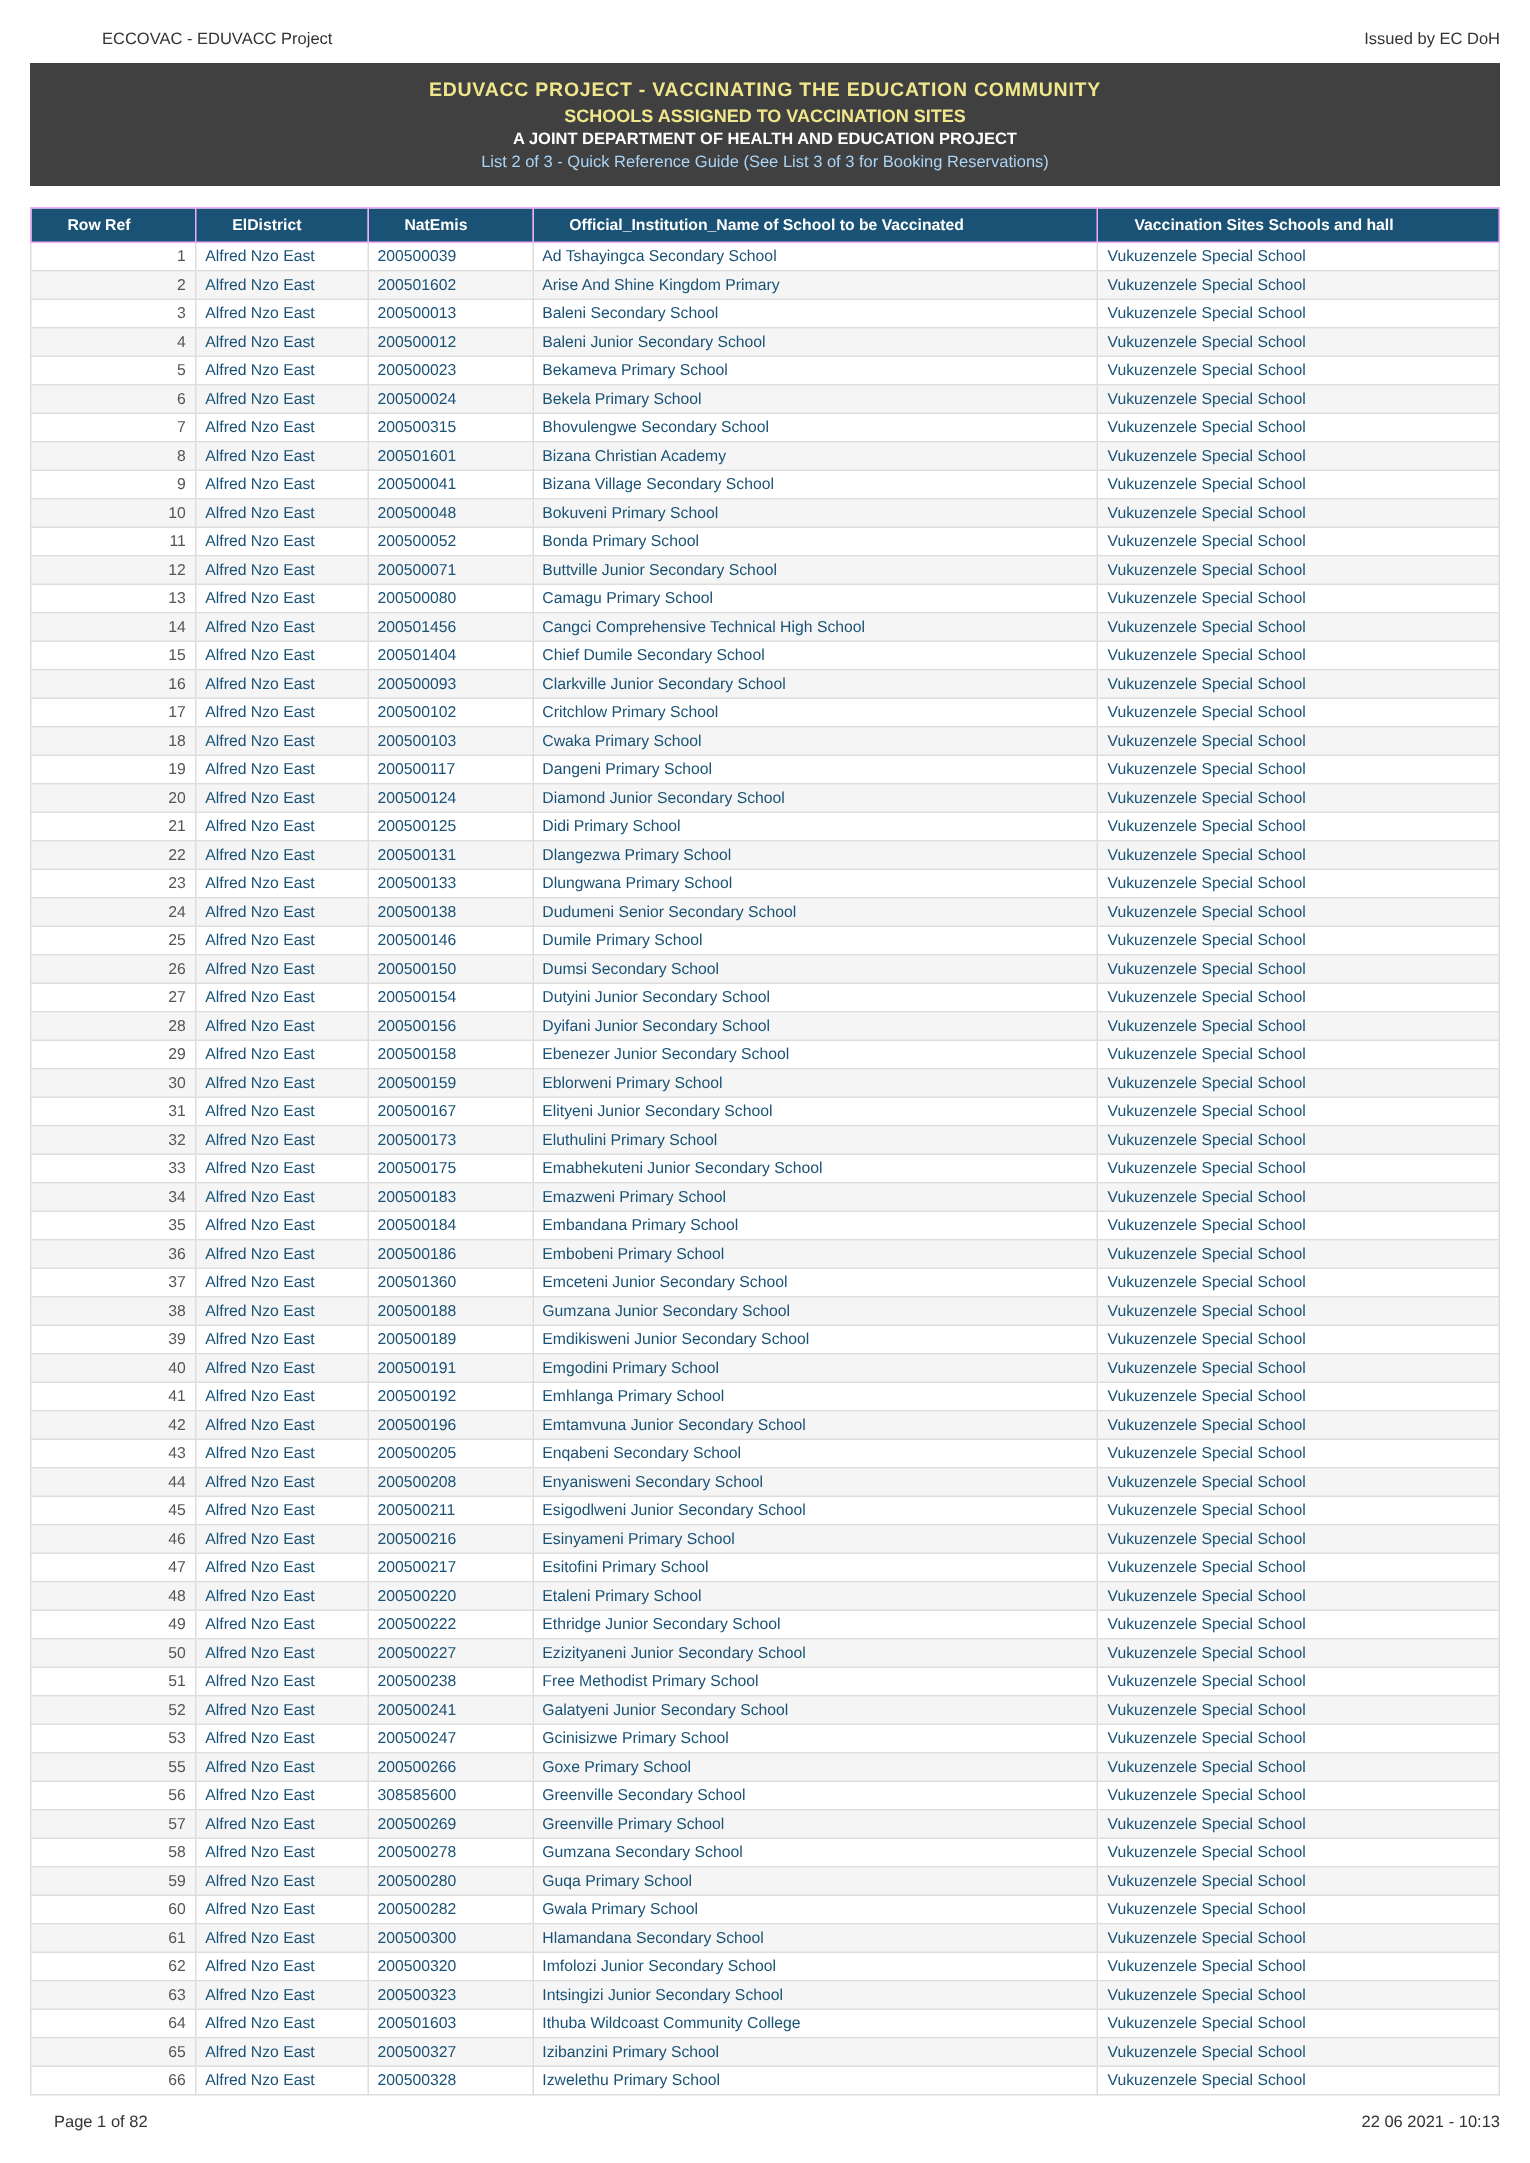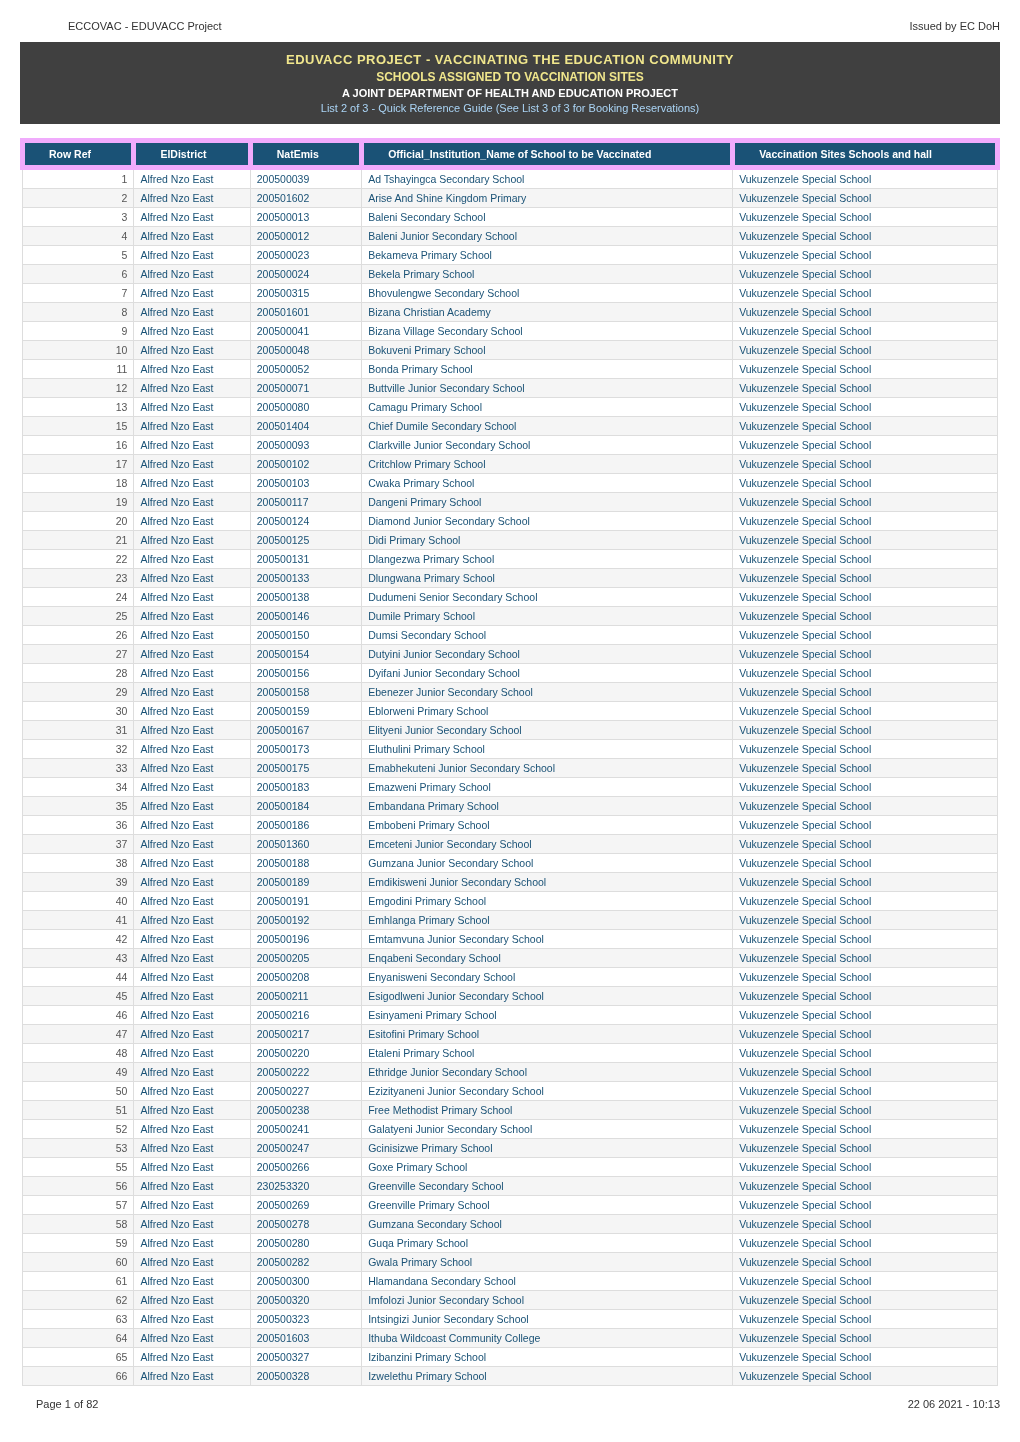--- a/index.html
+++ b/index.html
@@ -62,21 +62,21 @@
       font-size: 10.5px;
     }
     thead tr {
       background-color: #1a5276;
       color: #fff;
     }
     thead th {
       padding: 5px 24px;
       text-align: left;
       font-weight: bold;
-      border: 5px solid #f0abfc;
+      border: 1px solid #f0abfc;
     }
     tbody tr:nth-child(even) {
       background-color: #f5f5f5;
     }
     tbody tr:nth-child(odd) {
       background-color: #fff;
     }
     tbody td {
       padding: 3px 6px;
       border: 1px solid #ddd;
@@ -206,20 +206,27 @@
         <td>Vukuzenzele Special School</td>
       </tr>
       <tr>
         <td class="row-num">13</td>
         <td>Alfred Nzo East</td>
         <td>200500080</td>
         <td>Camagu  Primary School</td>
         <td>Vukuzenzele Special School</td>
       </tr>
       <tr>
+        <td class="row-num">14</td>
+        <td>Alfred Nzo East</td>
+        <td>200501456</td>
+        <td>Cangci Comprehensive Technical High School</td>
+        <td>Vukuzenzele Special School</td>
+      </tr>
+      <tr>
         <td class="row-num">15</td>
         <td>Alfred Nzo East</td>
         <td>200501404</td>
         <td>Chief Dumile  Secondary School</td>
         <td>Vukuzenzele Special School</td>
       </tr>
       <tr>
         <td class="row-num">16</td>
         <td>Alfred Nzo East</td>
         <td>200500093</td>
@@ -488,21 +495,21 @@
       <tr>
         <td class="row-num">55</td>
         <td>Alfred Nzo East</td>
         <td>200500266</td>
         <td>Goxe Primary School</td>
         <td>Vukuzenzele Special School</td>
       </tr>
       <tr>
         <td class="row-num">56</td>
         <td>Alfred Nzo East</td>
-        <td>230253320</td>
+        <td>308585600</td>
         <td>Greenville  Secondary School</td>
         <td>Vukuzenzele Special School</td>
       </tr>
       <tr>
         <td class="row-num">57</td>
         <td>Alfred Nzo East</td>
         <td>200500269</td>
         <td>Greenville  Primary School</td>
         <td>Vukuzenzele Special School</td>
       </tr>

